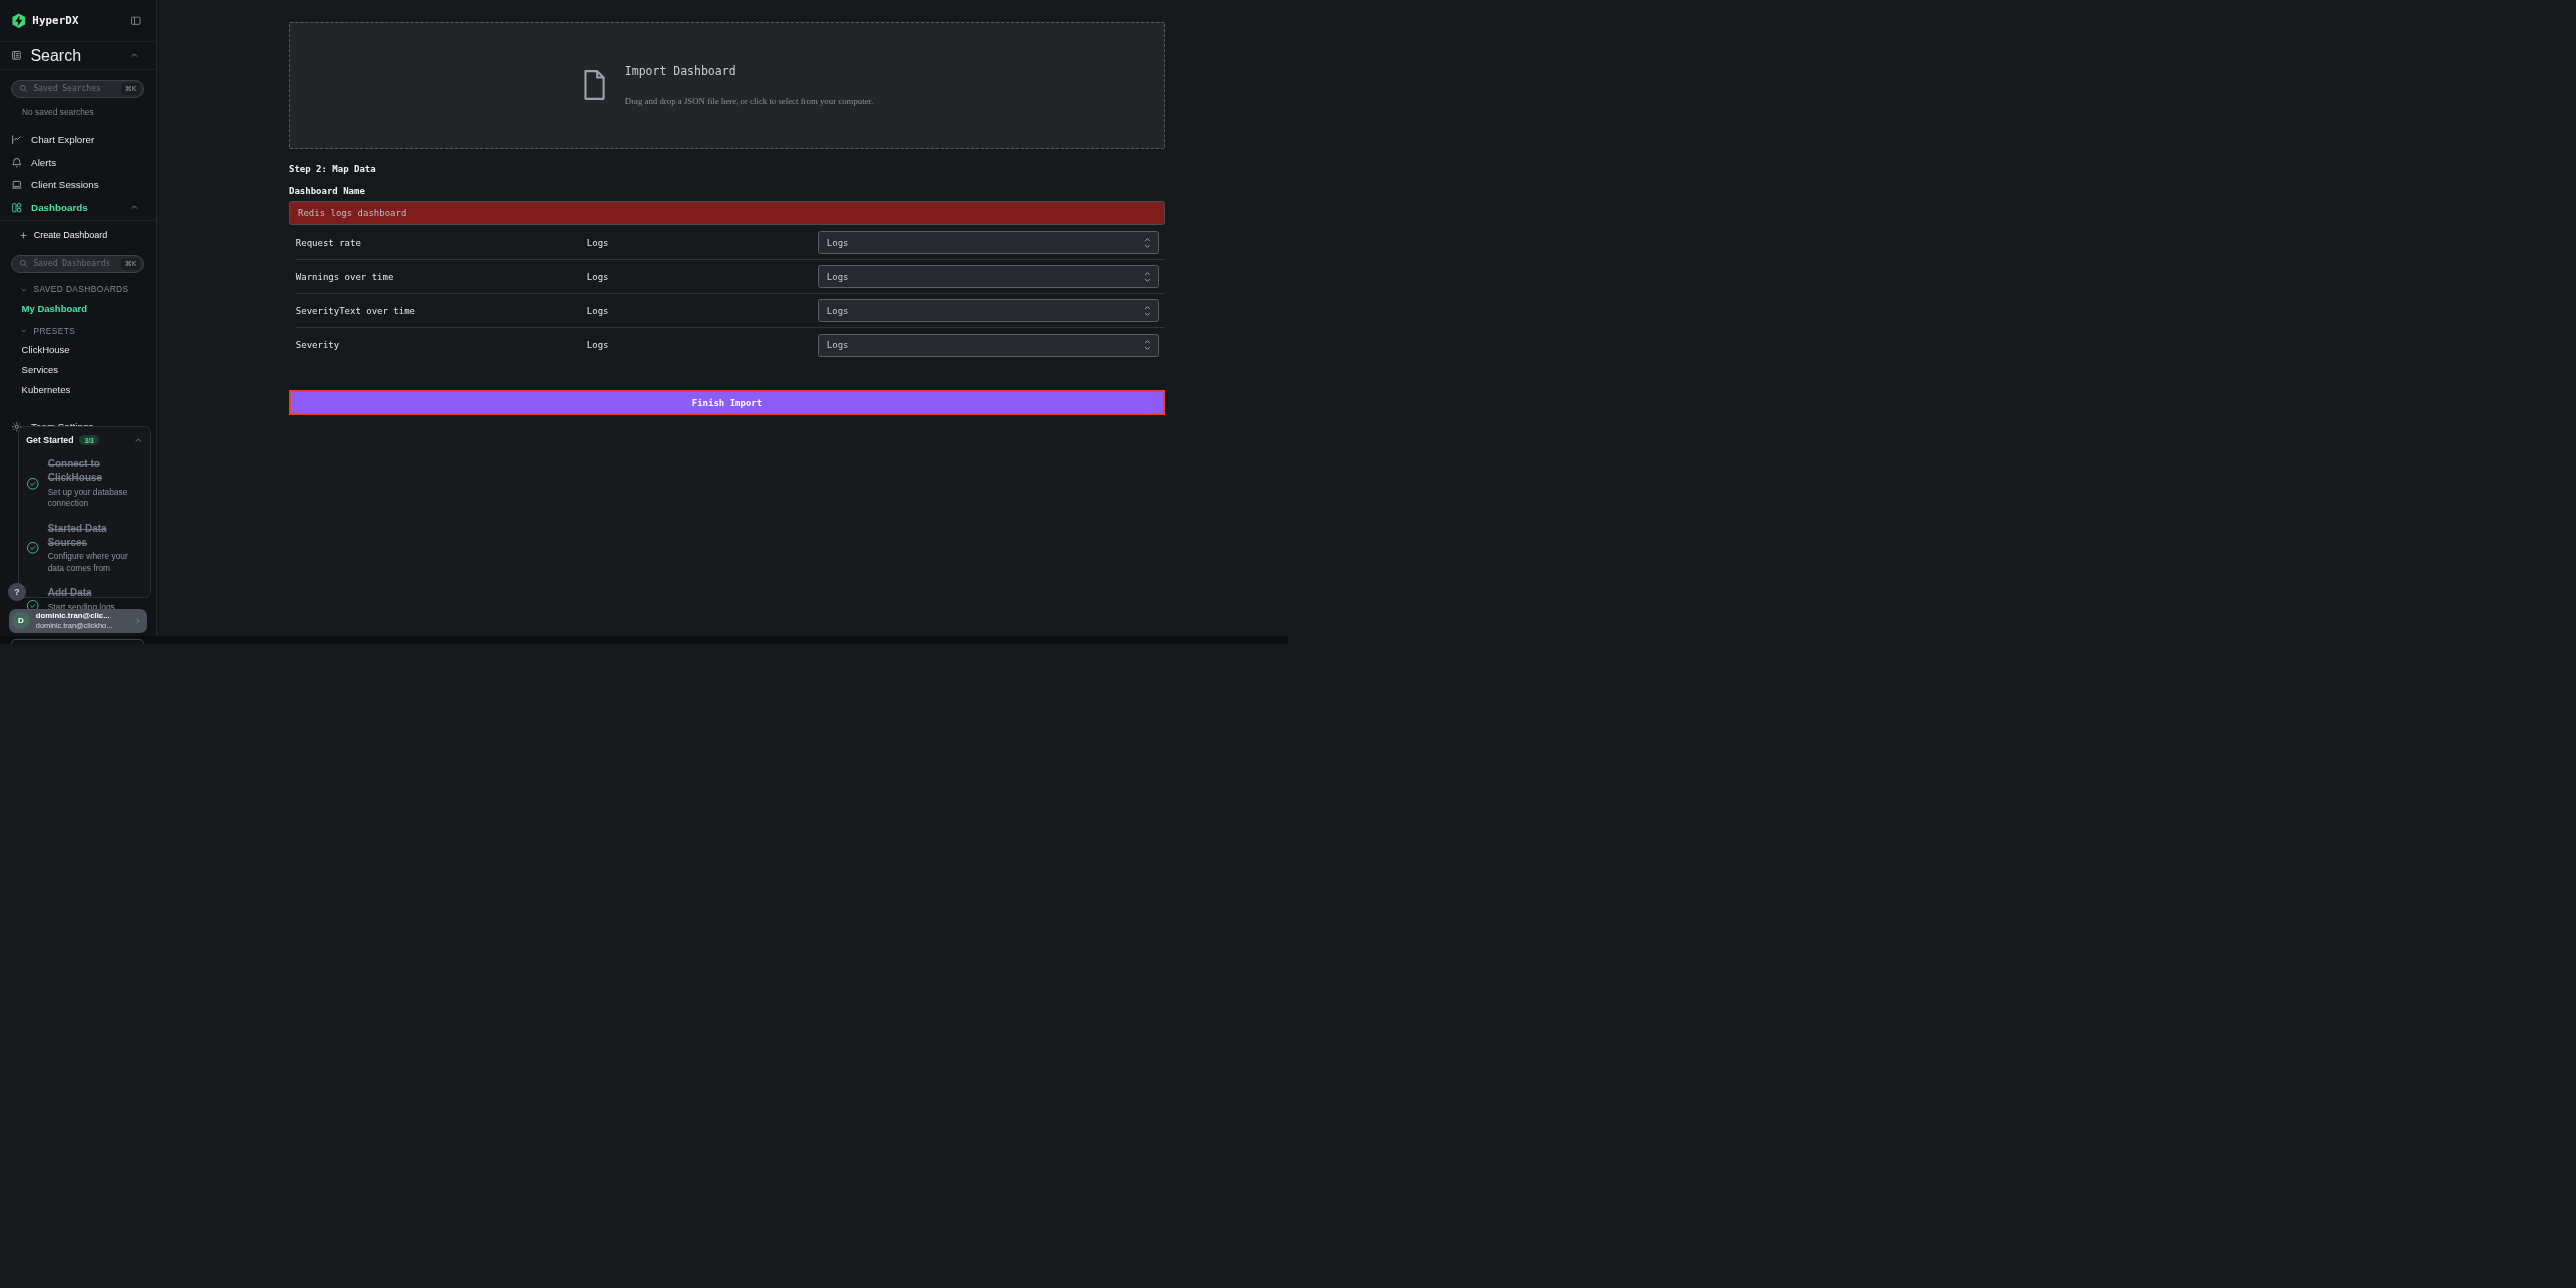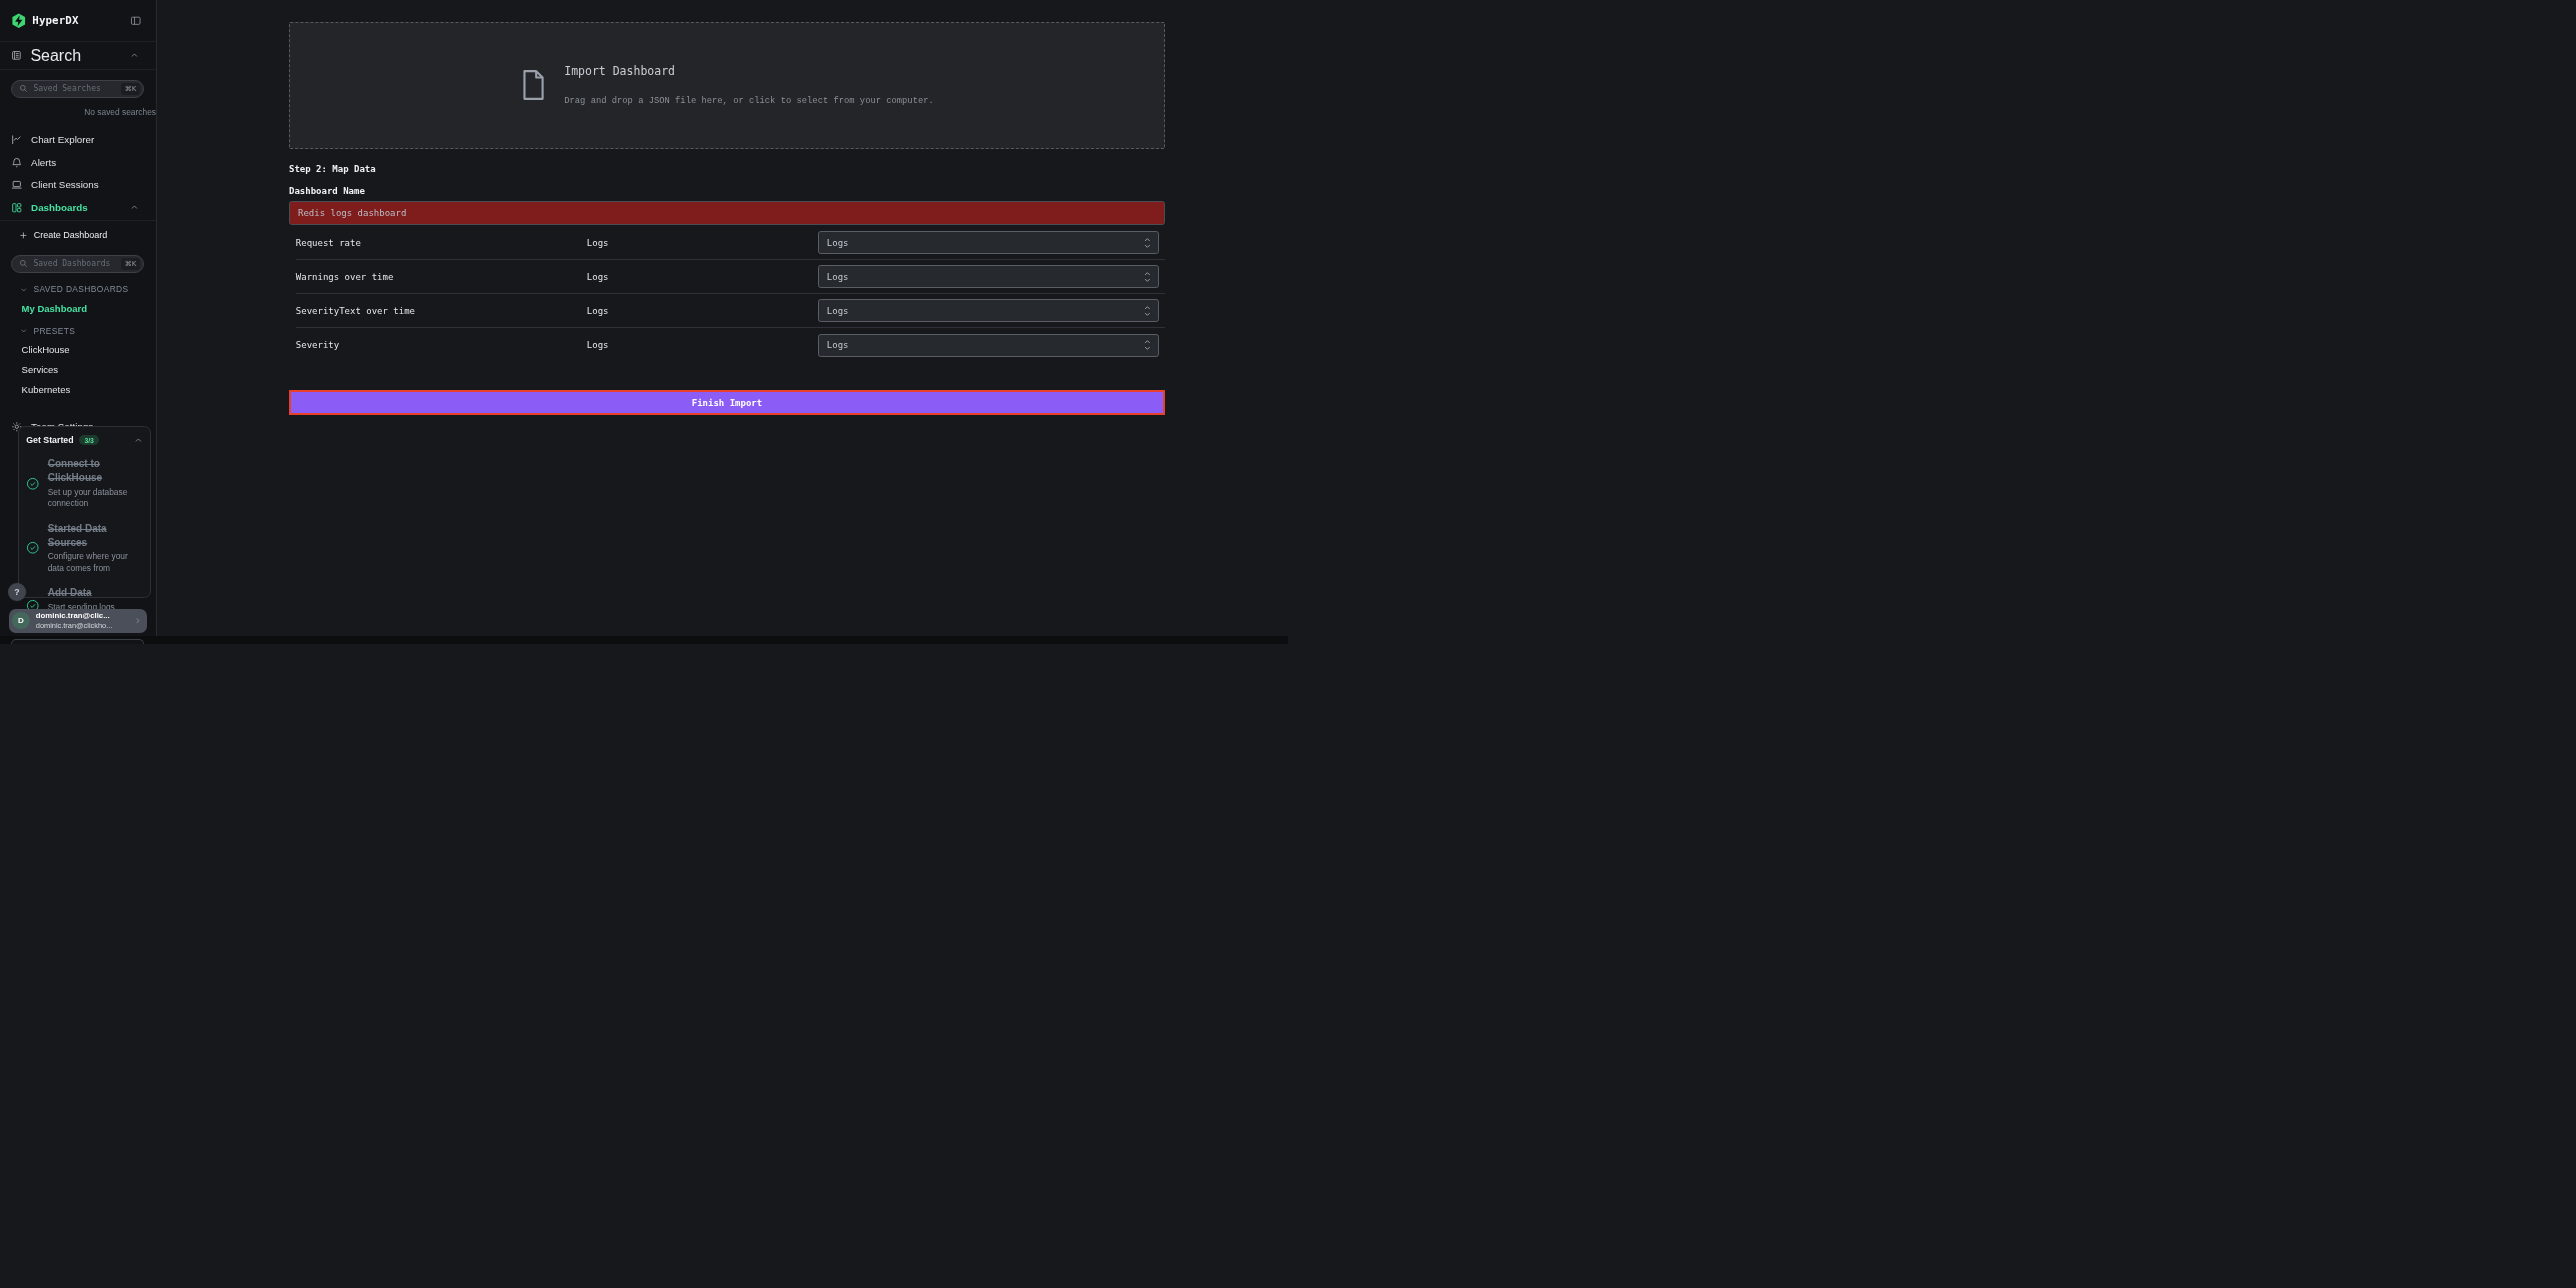--- a/index.html
+++ b/index.html
@@ -54,21 +54,21 @@
   .pill-input .mag { color: #7c838d; display: flex; margin-right: 5.4px; flex: none; }
   .pill-placeholder {
     font-family: "DejaVu Sans Mono", monospace;
     font-size: 8px; color: #686f78; white-space: nowrap;
   }
   .kbd-badge {
     margin-left: auto; background: #1b1d21; border-radius: 3.4px;
     padding: 2px 3.4px; font-size: 7px; color: #8e96a1;
     font-family: "DejaVu Sans", sans-serif; white-space: nowrap;
   }
-  .empty-text { margin: 9.5px 0 0 22px; font-size: 8.4px; color: #7b8490; text-align: right; }
+  .empty-text { margin: 9.5px 0 0 22px; font-size: 8.4px; color: #7b8490; }
 
   .nav { margin-top: 11.5px; border-bottom: 0.7px solid #1d2024; padding-bottom: 1.4px; }
   .nav-item {
     height: 22.6px; display: flex; align-items: center;
     padding: 0 17px 0 10.8px; cursor: pointer;
     font-size: 9.8px; color: #dde0e3;
   }
   .nav-item .nav-icon { width: 11.5px; display: flex; color: #aeb6c0; margin-right: 8.8px; flex: none; }
   .nav-item.active { color: #45e3a3; font-weight: bold; }
   .nav-item.active .nav-icon { color: #45e3a3; }
@@ -170,21 +170,21 @@
     background: #232529; border: 0.7px dashed #565a61; border-radius: 1.4px;
     display: flex; align-items: center; justify-content: center; gap: 18px;
     cursor: pointer;
   }
   .dz-icon { color: #9aa1ab; display: flex; flex: none; }
   .dz-title {
     font-family: "DejaVu Sans Mono", monospace;
     font-size: 11.5px; color: #c9cdd3;
   }
   .dz-sub {
-    font-family: Liberation Mono, monospace;
+    font-family: Liberation Serif, serif;
     font-size: 8.8px; color: #8a9099; margin-top: 18px;
   }
 
   .step-label {
     margin-top: 15.5px; font-family: "DejaVu Sans Mono", monospace;
     font-size: 9px; font-weight: bold; color: #f0f2f4;
   }
   .name-label {
     margin-top: 12px; font-family: "DejaVu Sans Mono", monospace;
     font-size: 9px; font-weight: bold; color: #f0f2f4;

